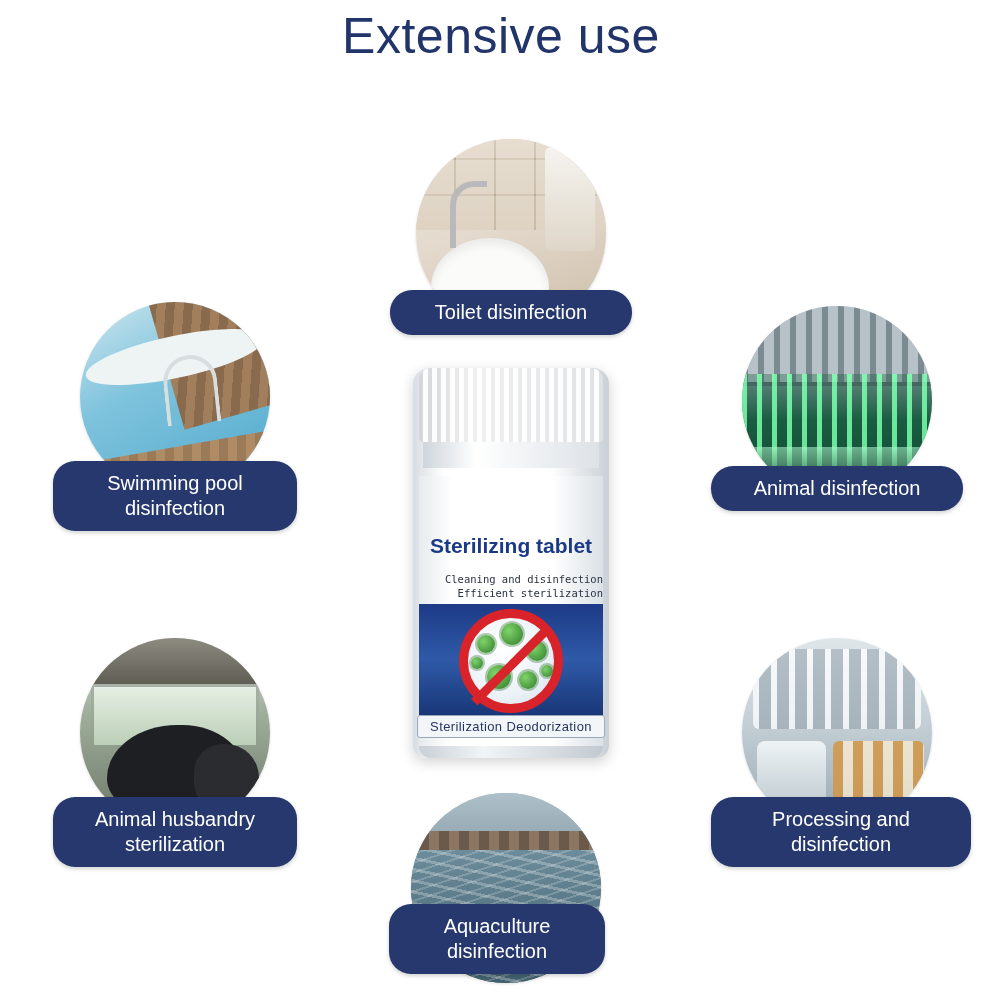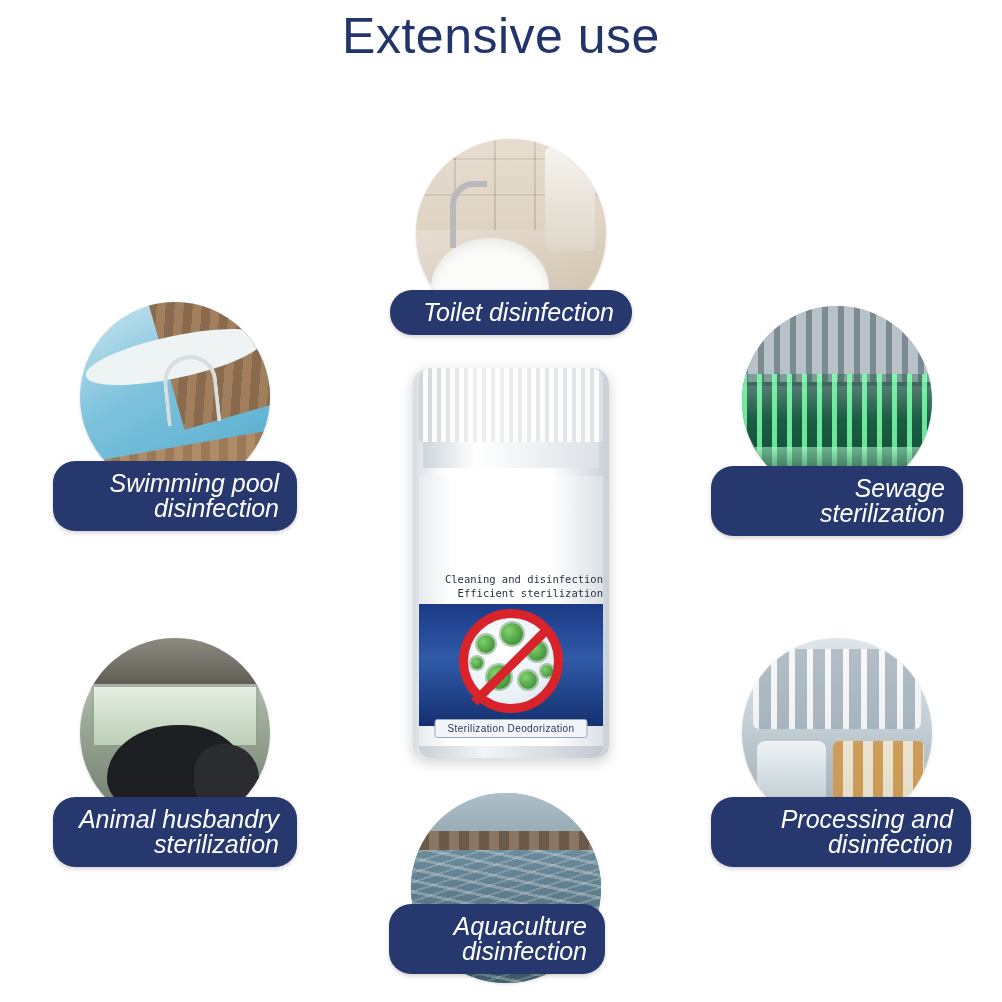--- a/index.html
+++ b/index.html
@@ -49,28 +49,27 @@
     overflow: hidden;
     position: relative;
     background: #cfd6dd;
     box-shadow: 0 1px 3px rgba(0,0,0,0.14);
   }
   .label {
     position: absolute;
     background: #26386e;
     color: #ffffff;
     border-radius: 22px;
-    font-size: 25px;
+    font-size: 20px;
     line-height: 25px;
-    text-align: right;
+    text-align: center;
     padding: 10px 18px;
     box-sizing: border-box;
     box-shadow: 0 2px 4px rgba(0,0,0,0.18);
     white-space: pre-line;
-    font-style: italic;
   }
 
   
   .ph-bathroom {
     background:
       linear-gradient(160deg, #efe9e2 0%, #e3d9cc 45%, #cdbda8 100%);
   }
   .ph-bathroom::before {
     content: "";
     position: absolute;
@@ -388,21 +387,21 @@
     transform: rotate(-45deg);
   }
   .badge-strip {
     position: absolute;
     left: 50%;
     bottom: 10px;
     transform: translateX(-50%);
     padding: 3px 12px;
     border: 1px solid #9aa7bb;
     border-radius: 3px;
-    font-size: 10px;
+    font-size: 13px;
     letter-spacing: 0.4px;
     color: #24365f;
     background: #f3f6f9;
     white-space: nowrap;
   }
   .bottle-base {
     position: absolute;
     left: 6px;
     bottom: 0;
     width: 184px;
@@ -437,21 +436,21 @@
 <div class="label" style="left:53px; top:461px; width:244px;">Swimming pool
 disinfection</div>
 
 <div class="node" style="left:742px; top:306px;">
   <div class="photo ph-sewage" style="width:190px; height:190px;">
     <div class="ph-sewage-pipes"></div>
     <div class="ph-sewage-jets"></div>
     <div class="ph-sewage-foam"></div>
   </div>
 </div>
-<div class="label" style="left:711px; top:466px; width:252px;">Sewage sterilization</div>
+<div class="label" style="left:711px; top:466px; width:252px;">Animal disinfection</div>
 
 <div class="node" style="left:80px; top:638px;">
   <div class="photo ph-animal" style="width:190px; height:190px;">
     <div class="ph-animal-roof"></div>
     <div class="ph-animal-window"></div>
     <div class="ph-animal-body"></div>
     <div class="ph-animal-head"></div>
   </div>
 </div>
 <div class="label" style="left:53px; top:797px; width:244px;">Animal husbandry
@@ -476,20 +475,21 @@
 </div>
 <div class="label" style="left:389px; top:904px; width:216px;">Aquaculture
 disinfection</div>
 
 <div class="bottle">
   <div class="bottle-cap"></div>
   <div class="bottle-neck"></div>
 
   <div class="bottle-label">
 
+    <div class="product-name">Sterilizing tablet</div>
 
     <div class="claims">Cleaning and disinfection
 Efficient sterilization</div>
 
     <div class="germ-panel">
       <div class="germ-circle">
         <span class="germ-dot" style="left:14px; top:22px; width:18px; height:18px;"></span>
         <span class="germ-dot" style="left:38px; top:10px; width:22px; height:22px;"></span>
         <span class="germ-dot" style="left:64px; top:28px; width:20px; height:20px;"></span>
         <span class="germ-dot" style="left:24px; top:52px; width:24px; height:24px;"></span>

